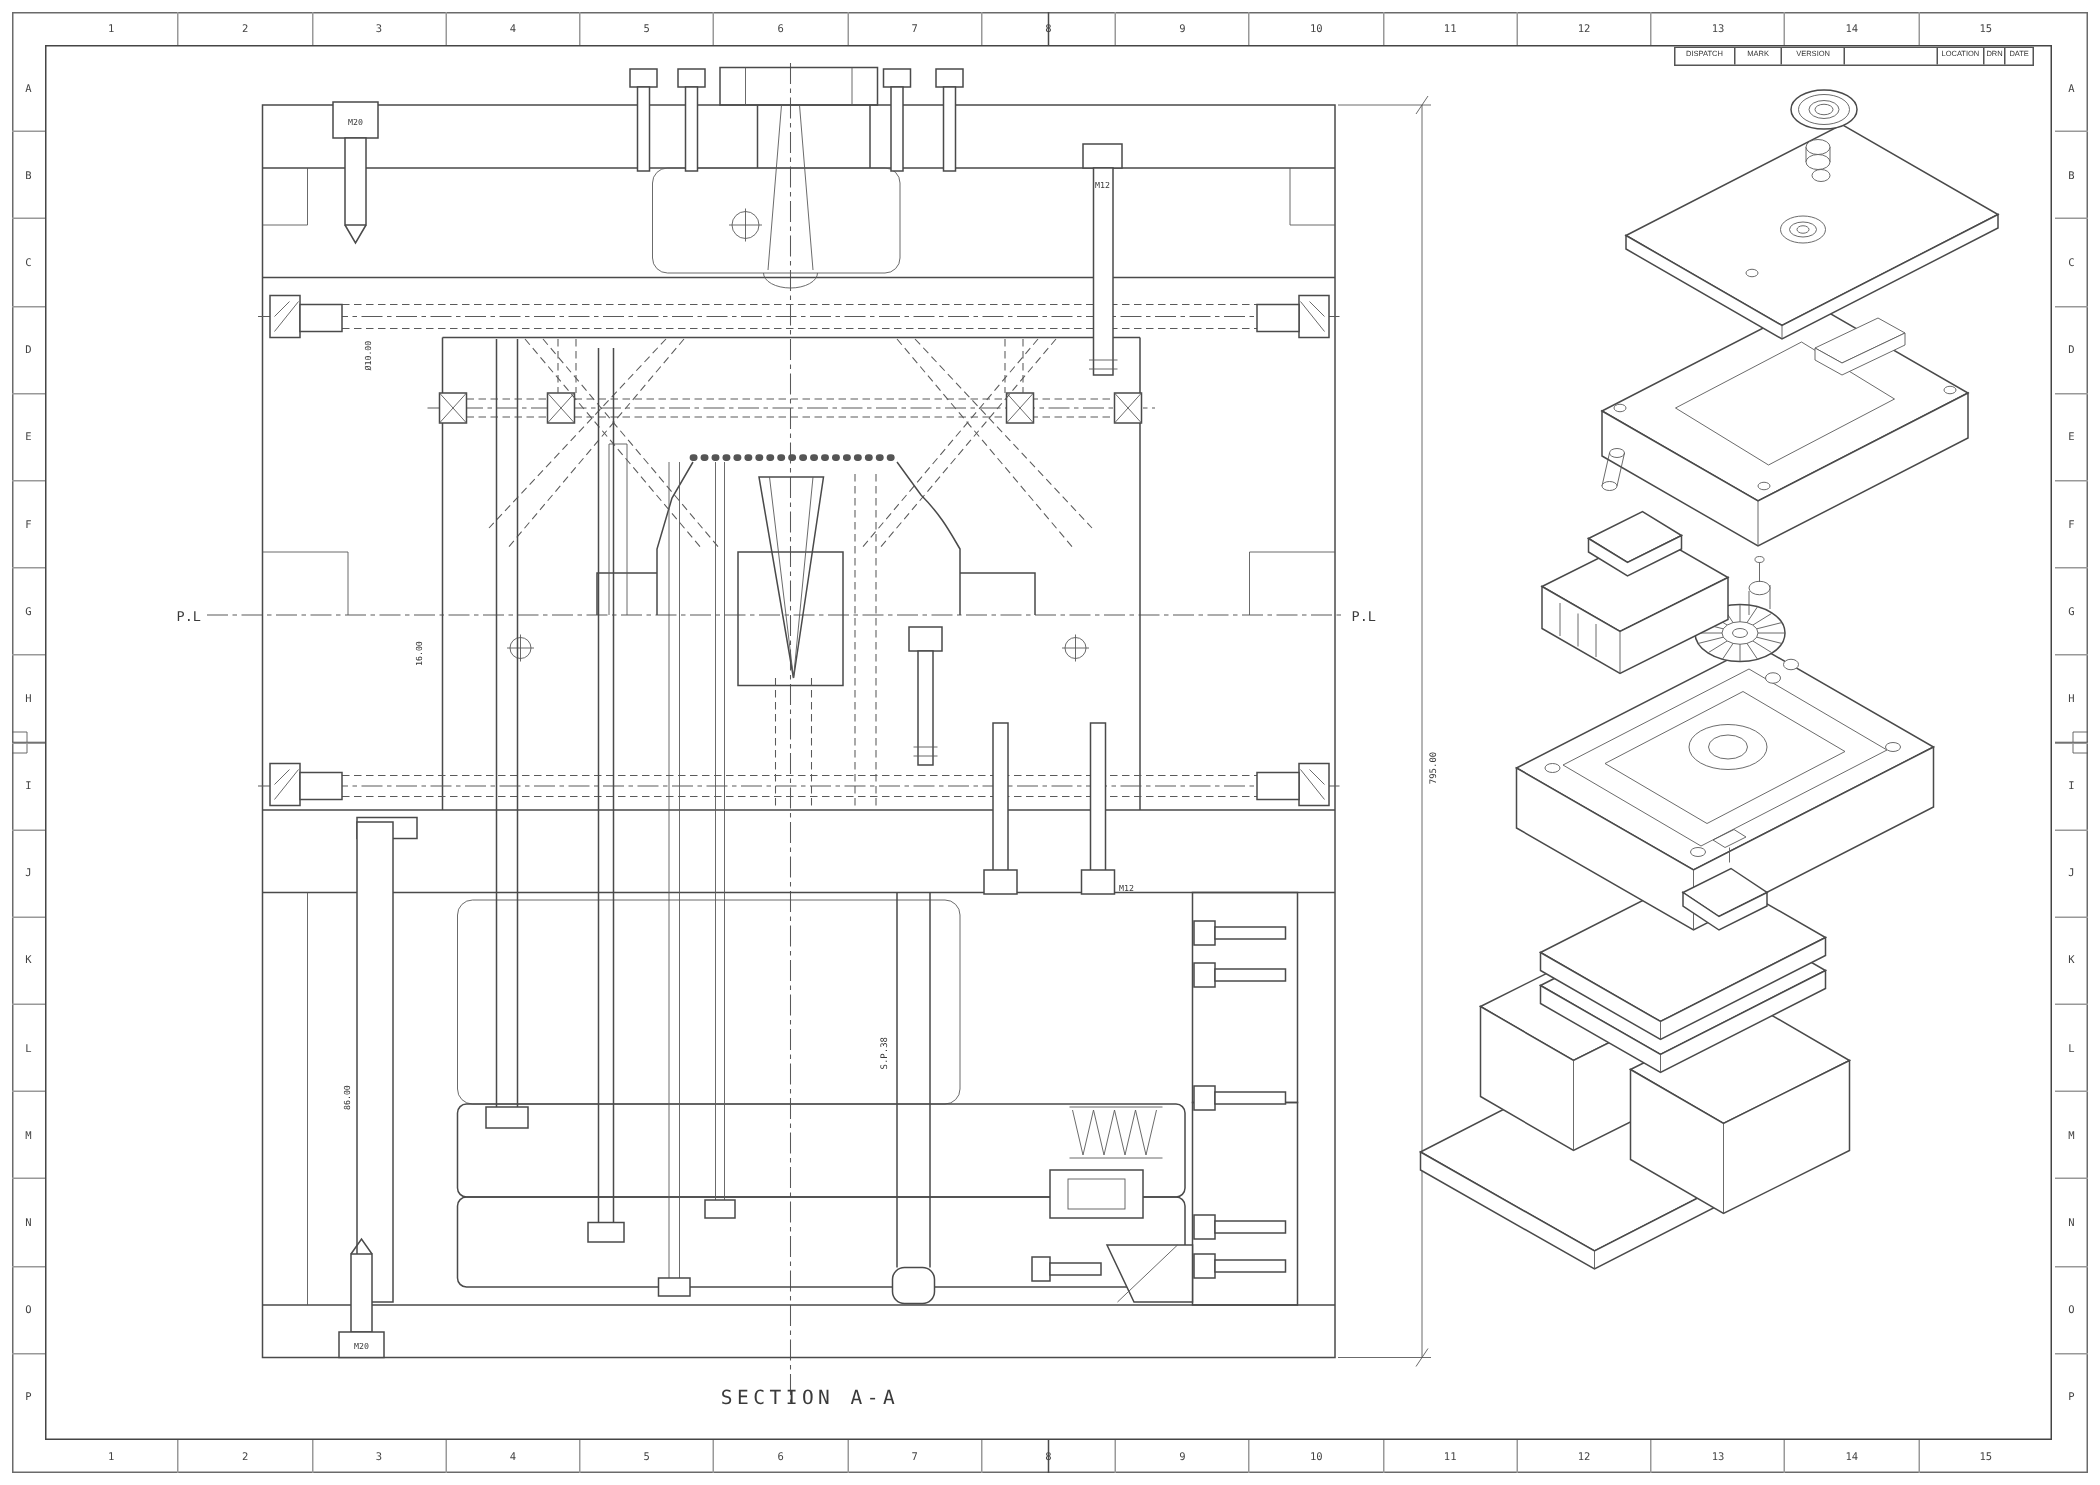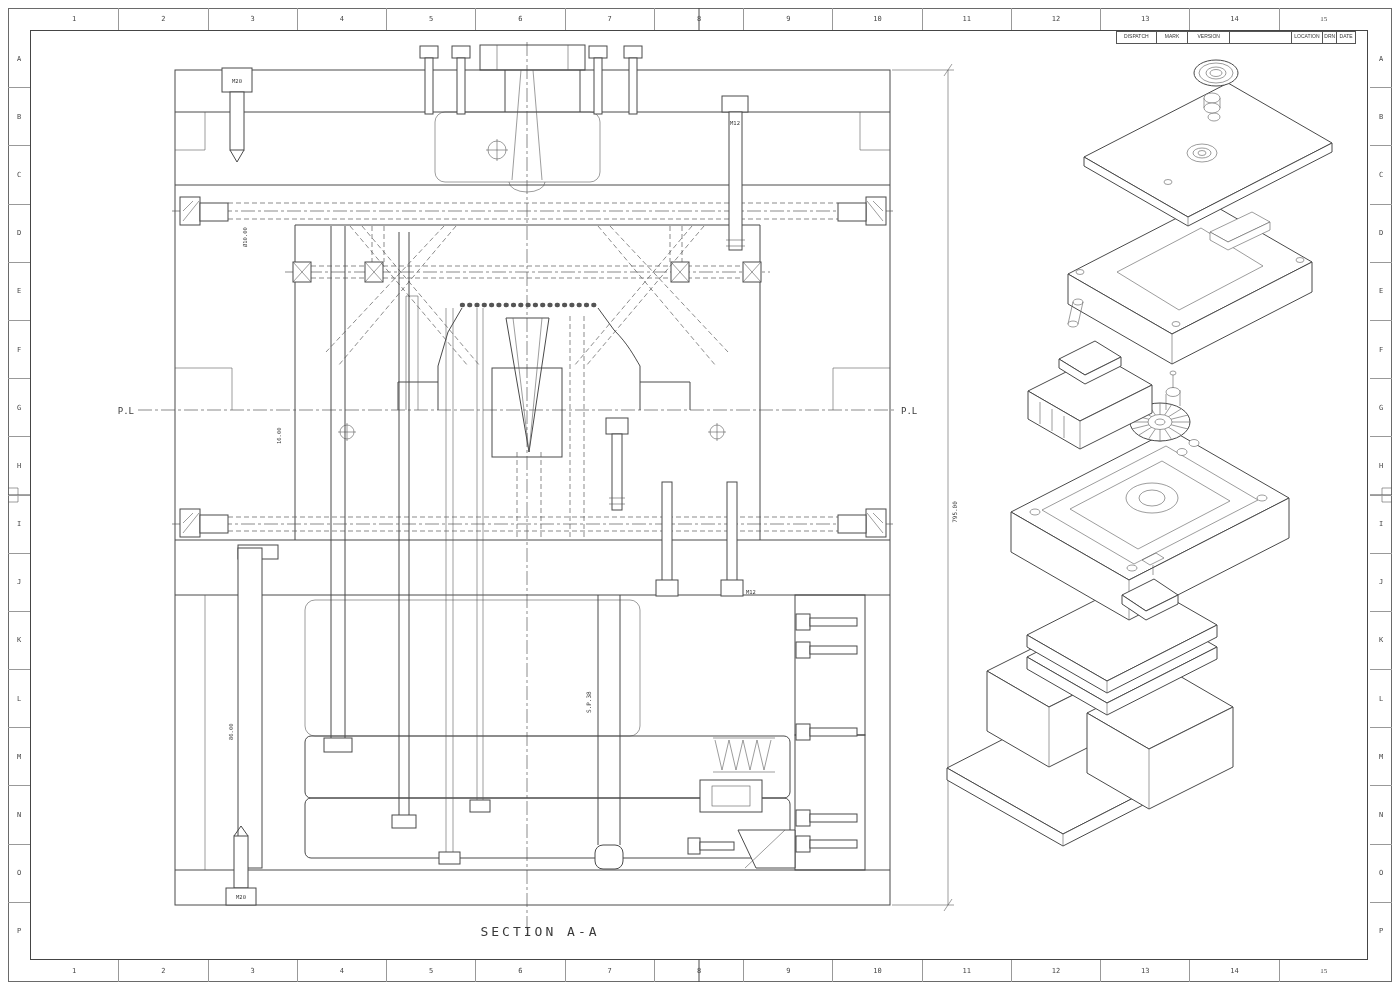--- a/index.html
+++ b/index.html
@@ -10,21 +10,21 @@
              border:1px solid #6a6a6a; }
   .b-inner { position:absolute; left:30px; top:30px; width:1338px; height:930px;
              border:1.4px solid #454545; z-index:3; pointer-events:none; }
   .gs { position:absolute; display:flex; color:#444; font-size:7px; z-index:4; }
   .gs-top    { left:30px; top:8px;    width:1338px; height:22px; }
   .gs-bottom { left:30px; top:960px;  width:1338px; height:22px; }
   .gs-left   { left:8px;  top:30px;   width:22px;  height:930px; flex-direction:column; }
   .gs-right  { left:1370px; top:30px; width:22px;  height:930px; flex-direction:column; }
   .gc { flex:1; display:flex; align-items:center; justify-content:center; }
   .gs-top .gc, .gs-bottom .gc { border-right:1px solid #999; }
-  .gs-top .gc:last-child, .gs-bottom .gc:last-child { border-right:none;font-family:Liberation Serif, serif; }
+  .gs-top .gc:last-child, .gs-bottom .gc:last-child { border-right:none; }
   .gs-left .gc, .gs-right .gc { border-bottom:1px solid #999; }
   .gs-left .gc:last-child, .gs-right .gc:last-child { border-bottom:none; }
   #tblock { position:absolute; left:1116px; top:31px; width:240px; height:13px;
             display:flex; border:1px solid #555; background:#fff; z-index:6;
             font-size:5px; line-height:6px; color:#333;
             font-family:"Liberation Sans", sans-serif; }
   .tb { border-right:0.8px solid #555; text-align:center; overflow:hidden; padding-top:1px; }
   .tb:last-child { border-right:none; }
   svg { position:absolute; left:0; top:0; z-index:2; }
   svg text { font-family:"DejaVu Sans Mono", monospace; fill:#3a3a3a; font-size:6px; }

